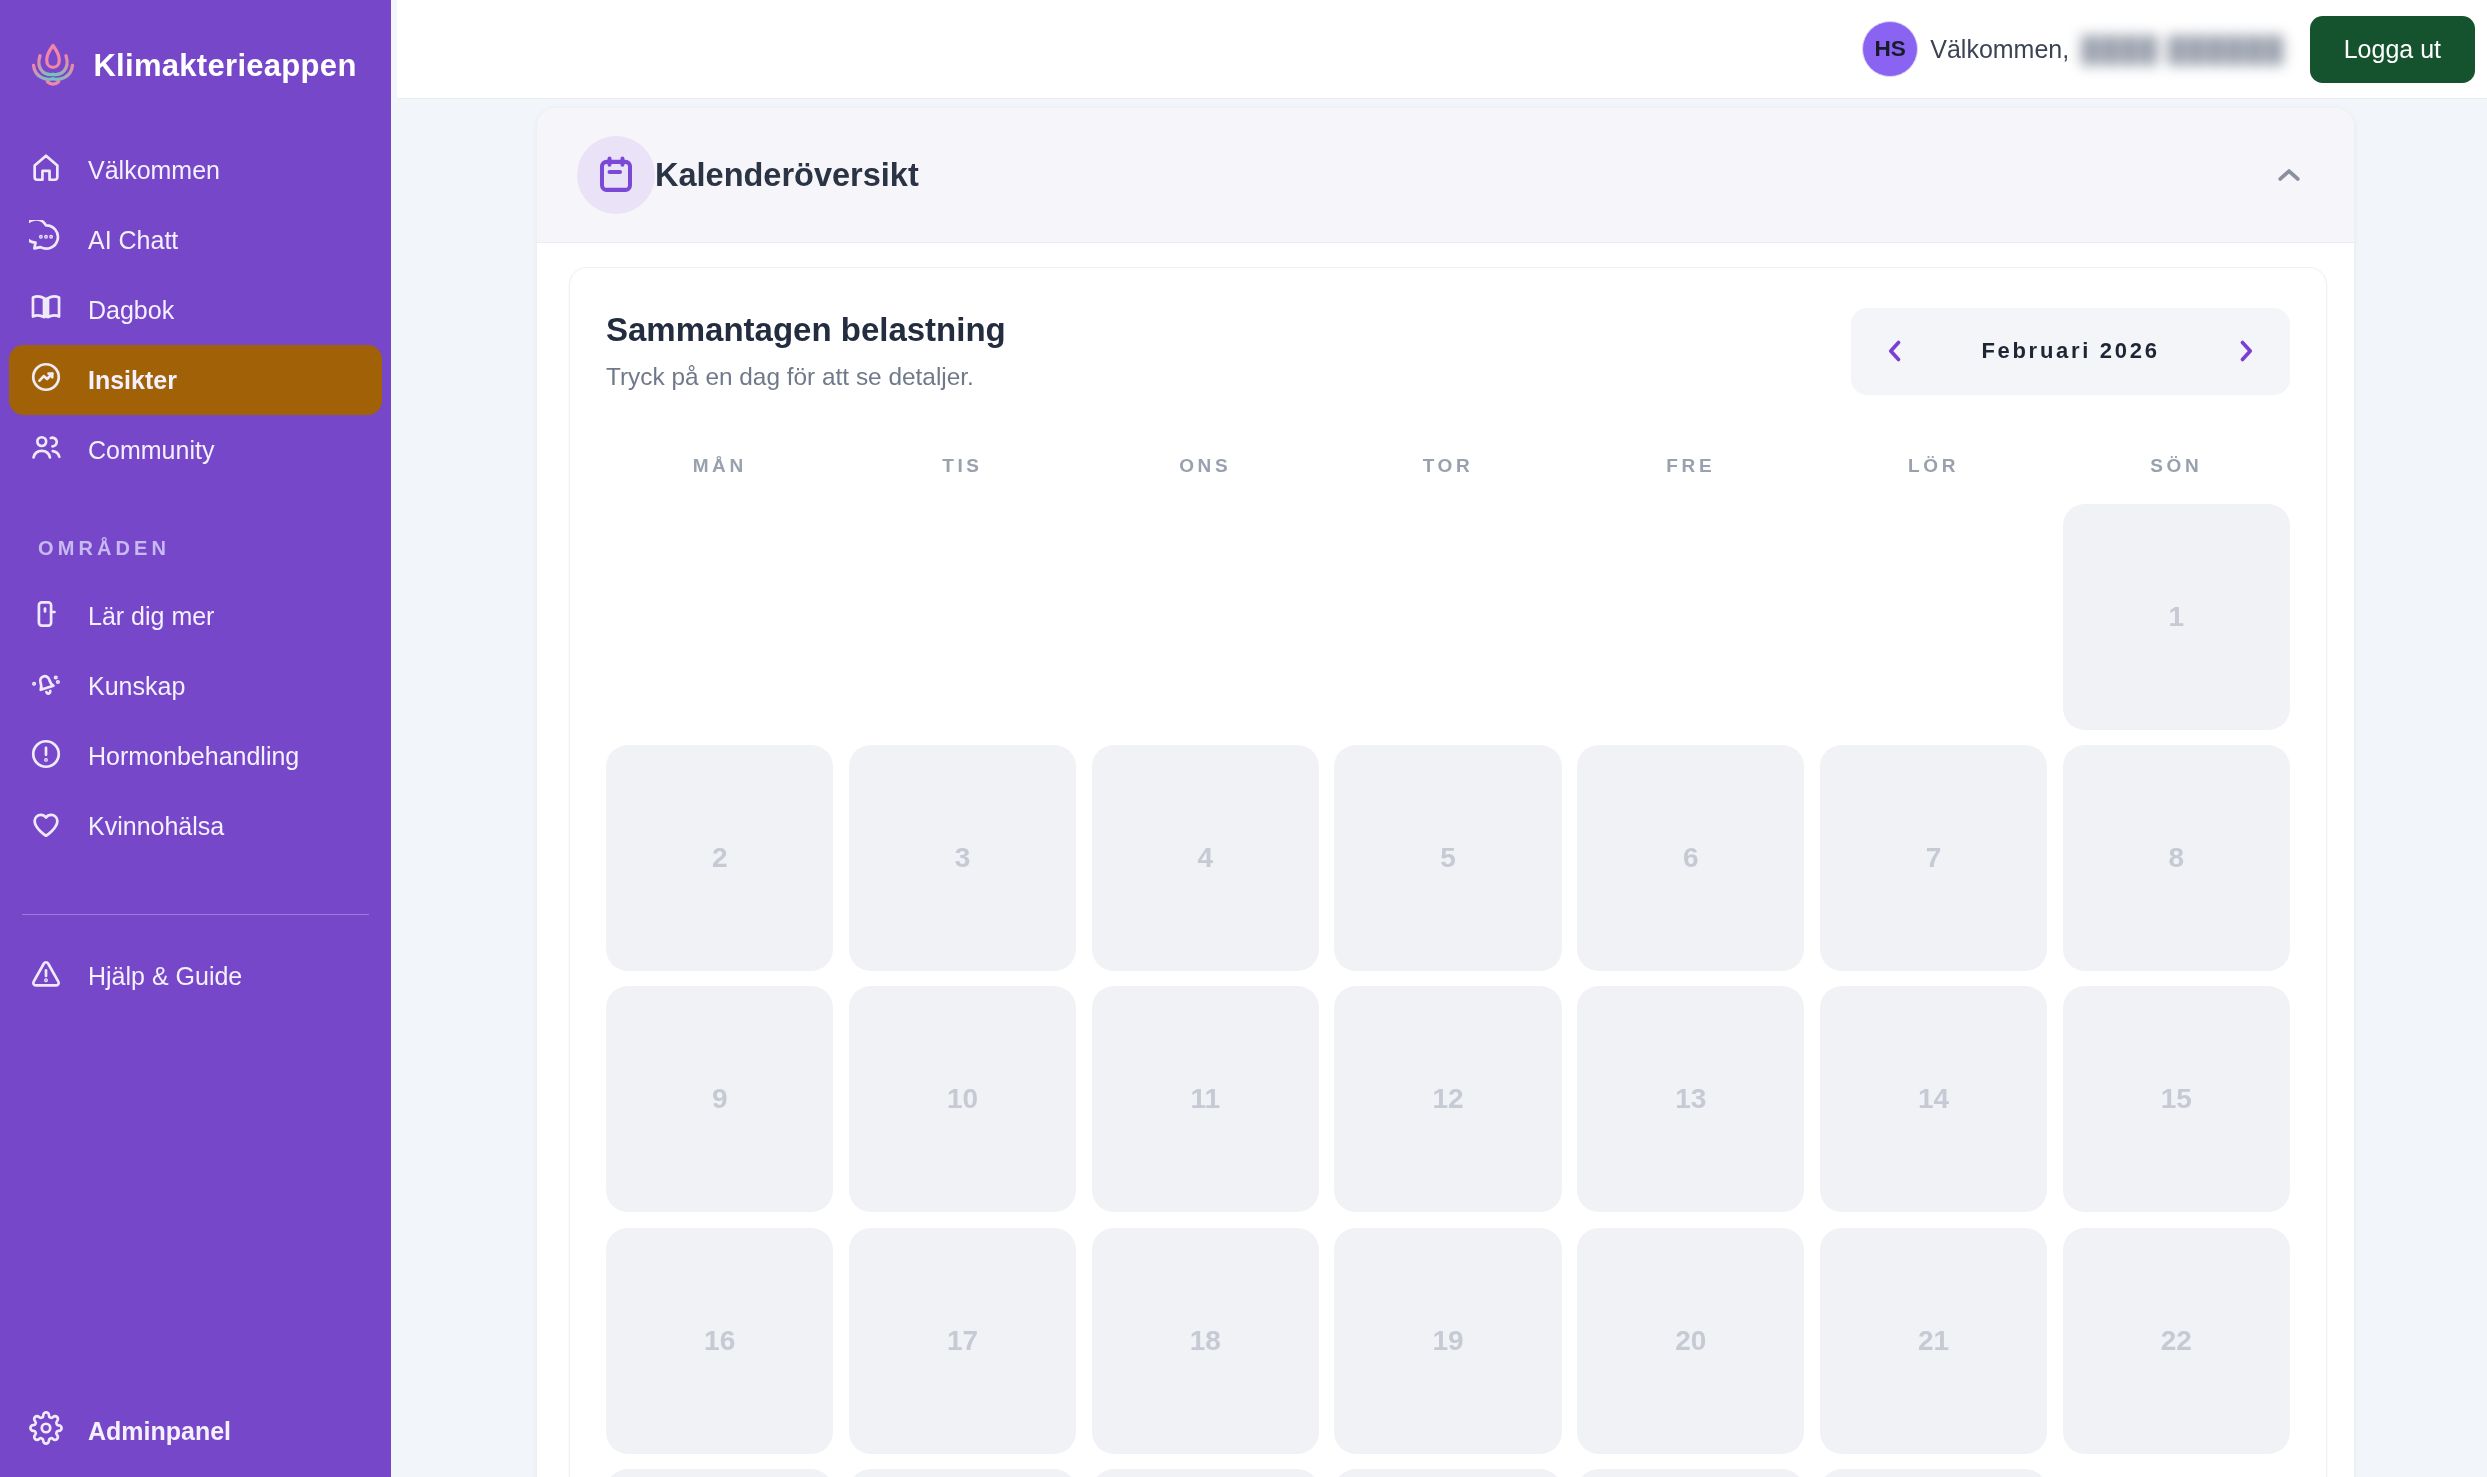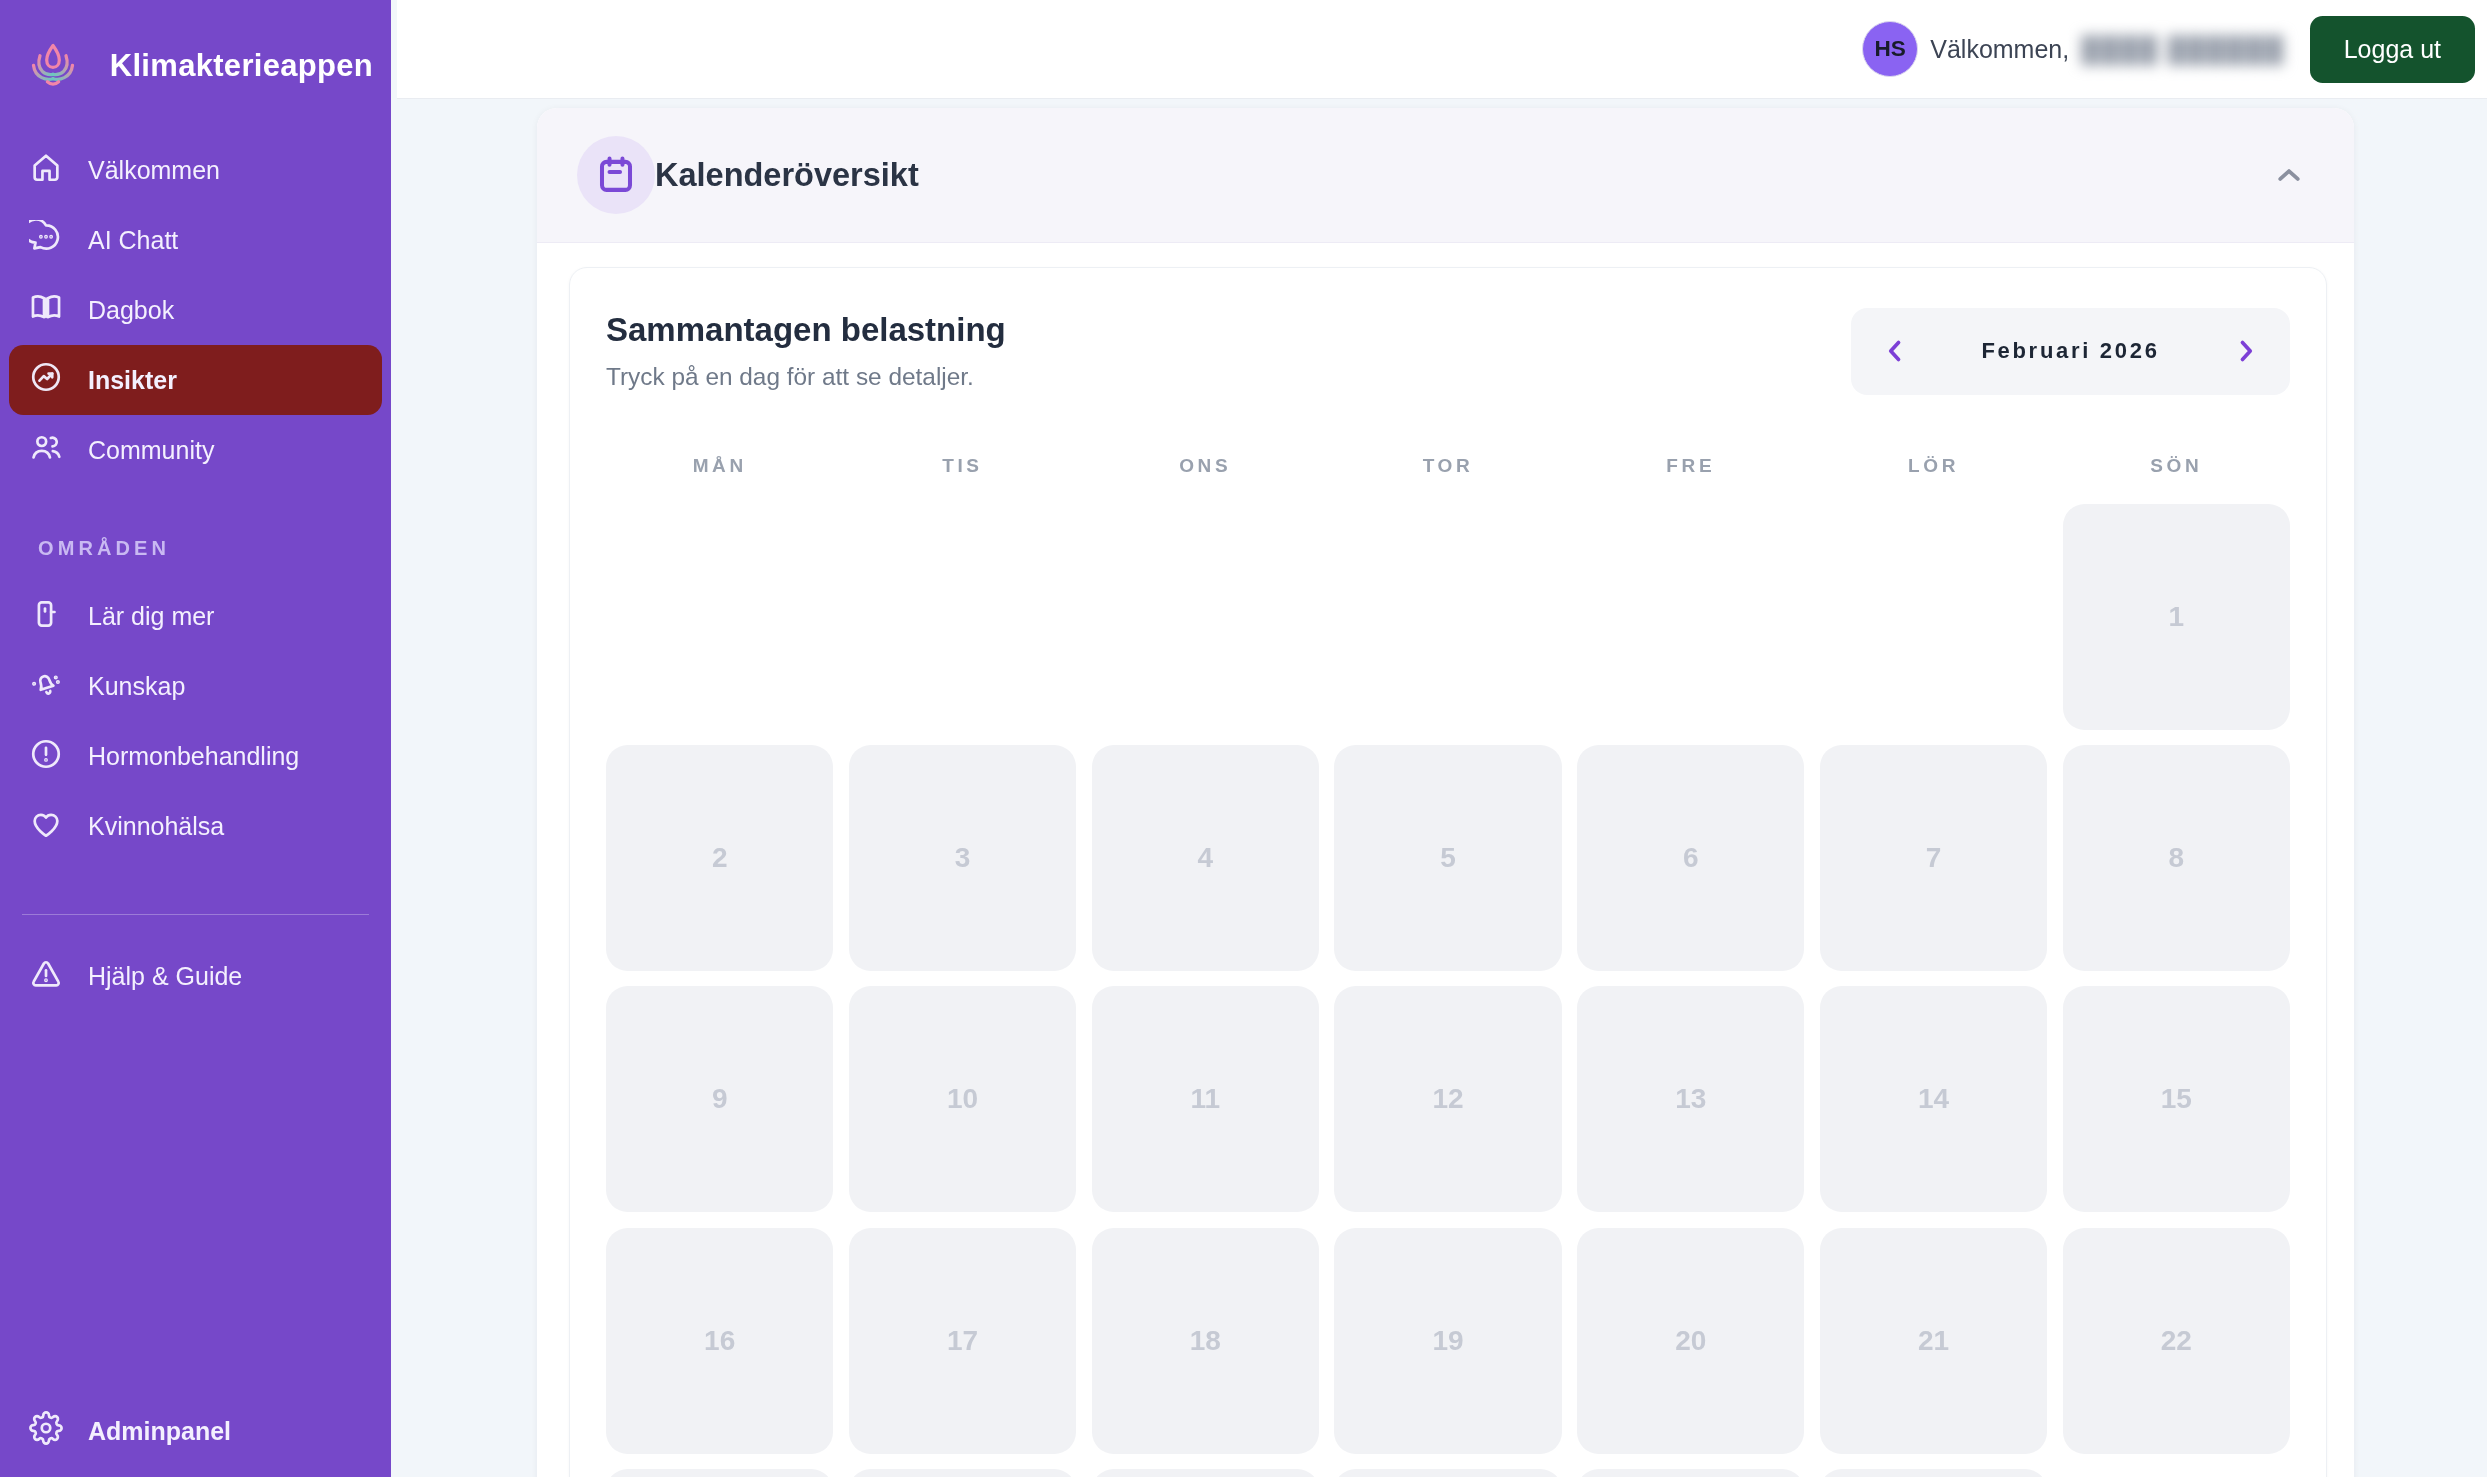--- a/index.html
+++ b/index.html
@@ -2,27 +2,27 @@
 <html style="font-size:14.4px"><head>
 <meta charset="utf-8">
 <style>
   html,body{margin:0;padding:0;}
   .screen{position:relative;width:2487px;height:1477px;background:#f2f6fa;overflow:hidden;
           font-family:"Liberation Sans",sans-serif;-webkit-font-smoothing:antialiased;}
 
   
   .sidebar{position:absolute;left:0;top:0;width:391px;height:1477px;background:#7648c9;
            display:flex;flex-direction:column;color:#fff;box-sizing:border-box;}
-  .logo-row{display:flex;align-items:center;gap:14.4px;padding:36px 18px 40px 27px;justify-content:space-between;}
+  .logo-row{display:flex;align-items:center;gap:14.4px;padding:36px 18px 40px 27px;}
   .logo-name{font-size:31px;font-weight:700;letter-spacing:0.3px;color:#ffffff;}
   .nav{display:flex;flex-direction:column;padding:0 9px;}
   .nav-item{display:flex;align-items:center;gap:25px;height:70px;border-radius:14.4px;
             padding:0 20px;font-size:25px;font-weight:500;color:#f4f0fe;cursor:pointer;}
   .nav-item .ic{flex:none;opacity:.96;}
-  .nav-item.active{background:#7f1d1d;font-weight:600;}
+  .nav-item.active{background:#a16207;font-weight:600;}
   .section-label{padding:52px 21.7px 21.7px 38px;font-size:20px;font-weight:700;
                  letter-spacing:4.1px;color:#c9b9f2;}
   .divider{margin:52px 21.7px 0 21.7px;border-top:1.8px solid rgba(255,255,255,.28);}
   .help-wrap{margin-top:27px;padding:0 9px;}
   .admin-wrap{margin-top:auto;padding:0 9px 10.8px;}
   .admin-wrap .nav-item{font-weight:700;}
 
   
   .topbar{position:absolute;left:397px;top:0;width:2096px;height:99px;background:#ffffff;
           border-bottom:1.8px solid #e9ecf1;display:flex;align-items:center;justify-content:flex-end;

